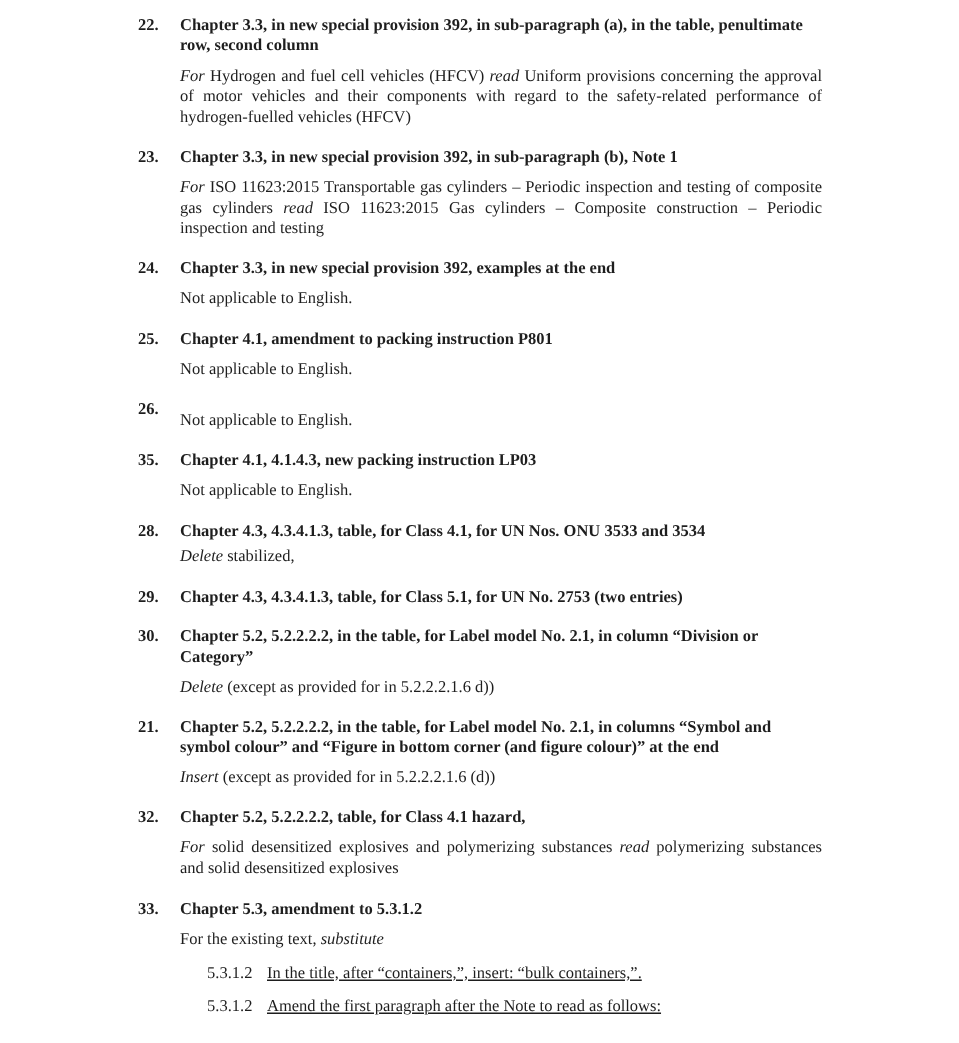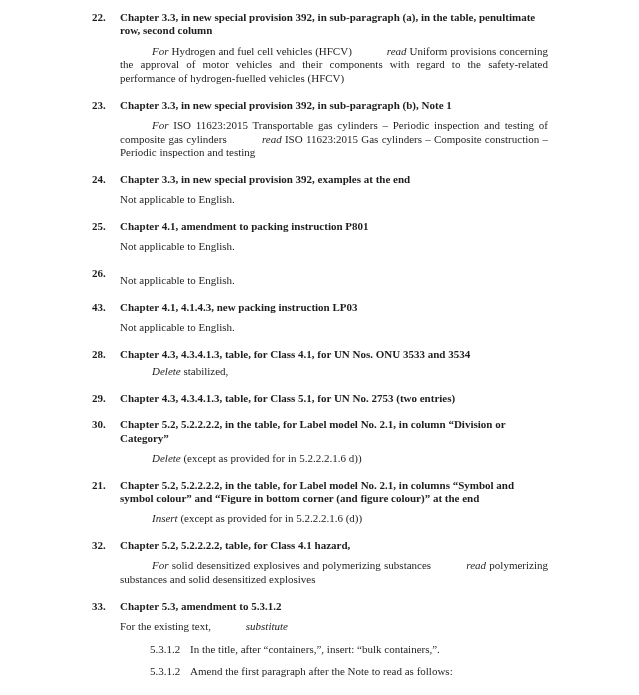--- a/index.html
+++ b/index.html
@@ -36,26 +36,27 @@
   }
   .para {
     font-size: 11px;
     line-height: 1.24;
     margin-top: 7px;
   }
   .para.justify {
     text-align: justify;
     text-align-last: left;
   }
-  .it { font-style: italic; margin-left: 32px; }
+  .it { font-style: italic; }
   .subitem {
     font-size: 11px;
     line-height: 1.24;
     margin-top: 9px;
-    margin-left: 30px;
+    margin-left: 18px;
+    text-decoration: underline;
   }
   .sub-num {
     display: inline-block;
     min-width: 40px;
   }
 </style>
 </head>
 <body>
 
 <div class="page">
@@ -88,21 +89,21 @@
           <div class="para"><span>Not applicable to English.</span></div>
         </div>
       </div>
       <div class="item">
         <div class="num">26.</div>
         <div class="content">
           <div class="para"><span>Not applicable to English.</span></div>
         </div>
       </div>
       <div class="item">
-        <div class="num">43.</div>
+        <div class="num">35.</div>
         <div class="content">
           <div class="heading">Chapter 4.1, 4.1.4.3, new packing instruction LP03</div>
           <div class="para"><span>Not applicable to English.</span></div>
         </div>
       </div>
       <div class="item">
         <div class="num">28.</div>
         <div class="content">
           <div class="heading">Chapter 4.3, 4.3.4.1.3, table, for Class 4.1, for UN Nos. ONU 3533 and 3534</div>
           <div class="para" style="margin-top: 4px;"><span class="it">Delete </span><span>stabilized,</span></div>

